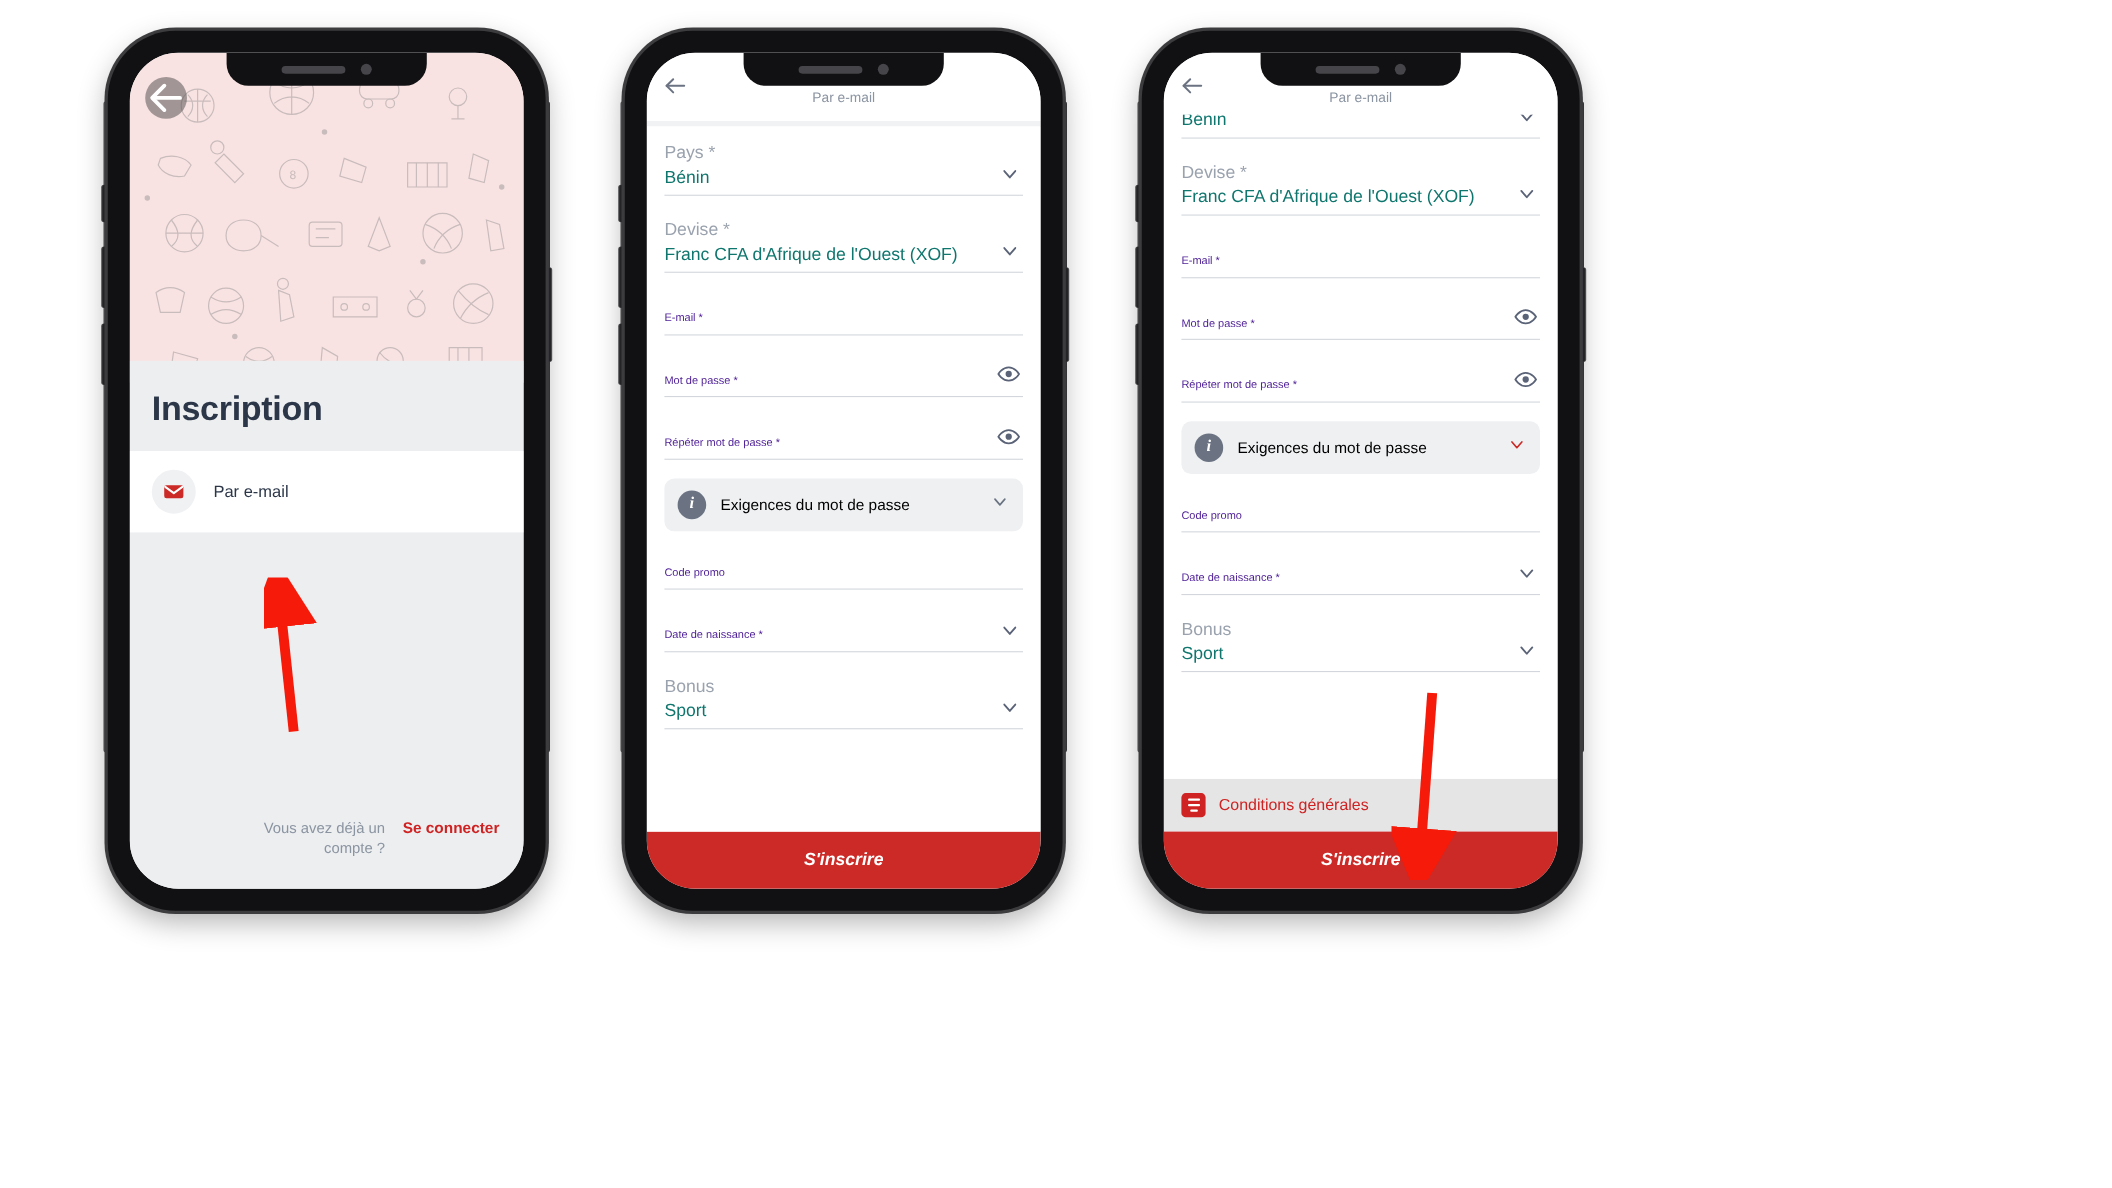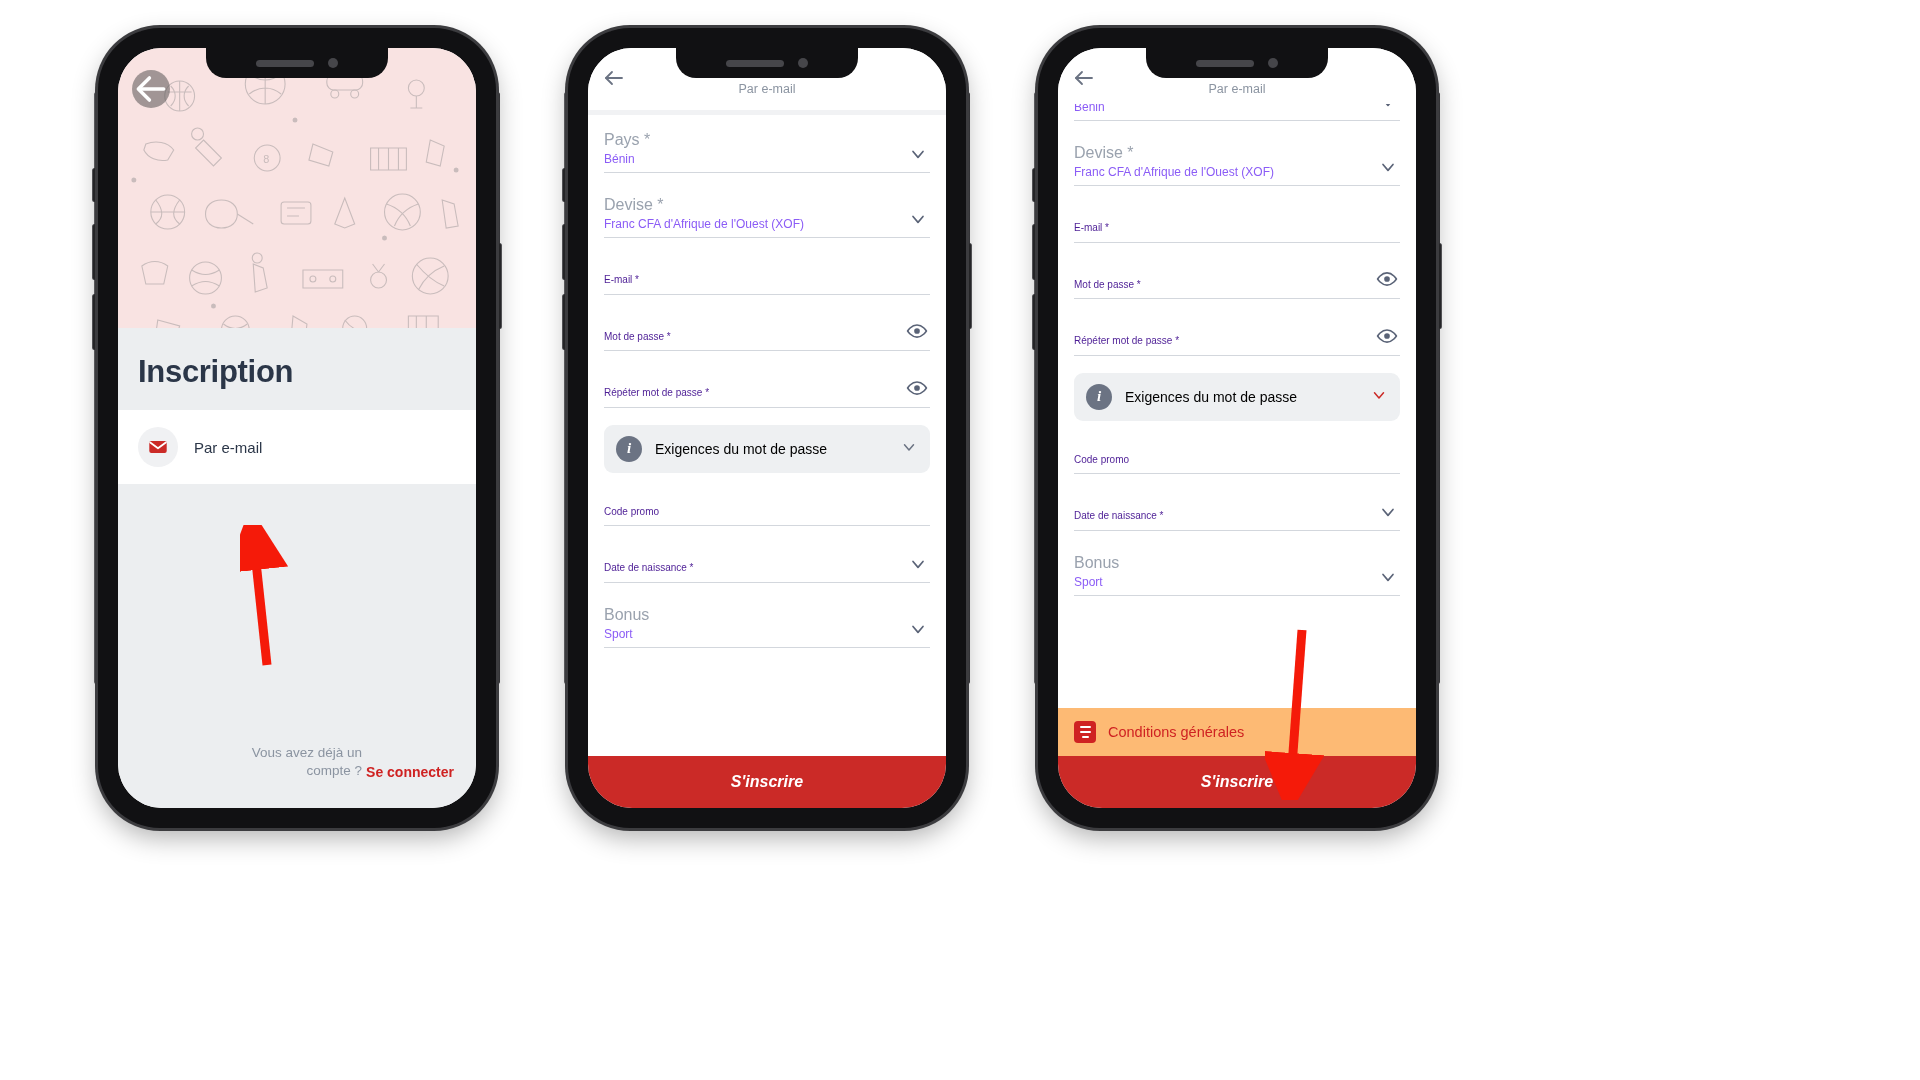--- a/index.html
+++ b/index.html
@@ -73,22 +73,22 @@
     background: #fff; display: flex; align-items: center;
     gap: 16px; padding: 17px 20px; margin-bottom: 6px;
   }
   .opt-ic {
     width: 40px; height: 40px; border-radius: 50%;
     background: #f0f1f3; display: flex; align-items: center; justify-content: center;
     flex: none;
   }
   .opt-label { font-size: 15px; color: #2b3648; font-weight: 400; }
   .signin-row {
-    margin-top: auto; display: flex; align-items: flex-end; justify-content: flex-end;
-    gap: 4px; padding: 0 22px 28px 22px;
+    margin-top: auto; display: flex; align-items: flex-start; justify-content: flex-end;
+    gap: 16px; padding: 0 22px 28px 22px;
   }
   .signin-q {
     font-size: 13.5px; color: #8b94a1; text-align: right; line-height: 1.35; max-width: 130px;
   }
   .signin-a { font-size: 14px; color: #cf2222; font-weight: 700; white-space: nowrap; }
 
   
   .app-head {
     position: relative; background: #fff; height: 62px; flex: none; z-index: 30;
   }
@@ -100,40 +100,40 @@
   .app-head .sub {
     position: absolute; left: 0; right: 0; top: 34px; text-align: center;
     font-size: 12.5px; color: #8b94a1;
   }
   .head-div { height: 5px; background: #f1f2f4; flex: none; }
   .form-scroll {
     flex: 1; background: #fff; padding: 0 16px; overflow: hidden; position: relative;
   }
   .fld { position: relative; padding-top: 16px; padding-bottom: 7px; }
   .fld-lab { font-size: 16px; color: #9aa2ae; margin-bottom: 3px; }
-  .fld-val { font-size: 12px; color: #8b5cf6; line-height: 1.25; padding-right: 30px; }
+  .fld-val { font-size: 16px; color: #0f766e; line-height: 1.25; padding-right: 30px; }
   .fld-ph { font-size: 10px; color: #4c1d95; line-height: 1.25; padding: 13px 0 2px; }
   .fld-line { height: 1px; background: #d3d7dd; margin-top: 5px; }
   .fld-ic { position: absolute; right: 2px; bottom: 12px; }
 
   .req-box {
     display: flex; align-items: center; gap: 13px;
     background: #eef0f2; border-radius: 9px;
     padding: 11px 12px; margin: 10px 0 4px;
   }
   .req-i {
     width: 26px; height: 26px; border-radius: 50%; background: #6b7383;
     color: #fff; font-size: 15px; font-weight: 700; font-style: italic;
     display: flex; align-items: center; justify-content: center; flex: none;
     font-family: "Liberation Serif", serif;
   }
   .req-t { font-size: 14px; color: #000000; flex: 1; }
 
   .terms-strip {
-    background: #fdba74; display: flex; align-items: center; gap: 12px;
+    background: #e5e5e5; display: flex; align-items: center; gap: 12px;
     padding: 13px 16px; flex: none;
   }
   .terms-ic {
     width: 22px; height: 22px; background: #cf2222; border-radius: 4px;
     display: flex; flex-direction: column; align-items: center; justify-content: center; gap: 2.5px;
     flex: none;
   }
   .terms-ic i { display: block; height: 2.5px; background: #fff; border-radius: 1px; }
   .terms-ic i:nth-child(1) { width: 11px; }
   .terms-ic i:nth-child(2) { width: 11px; }

